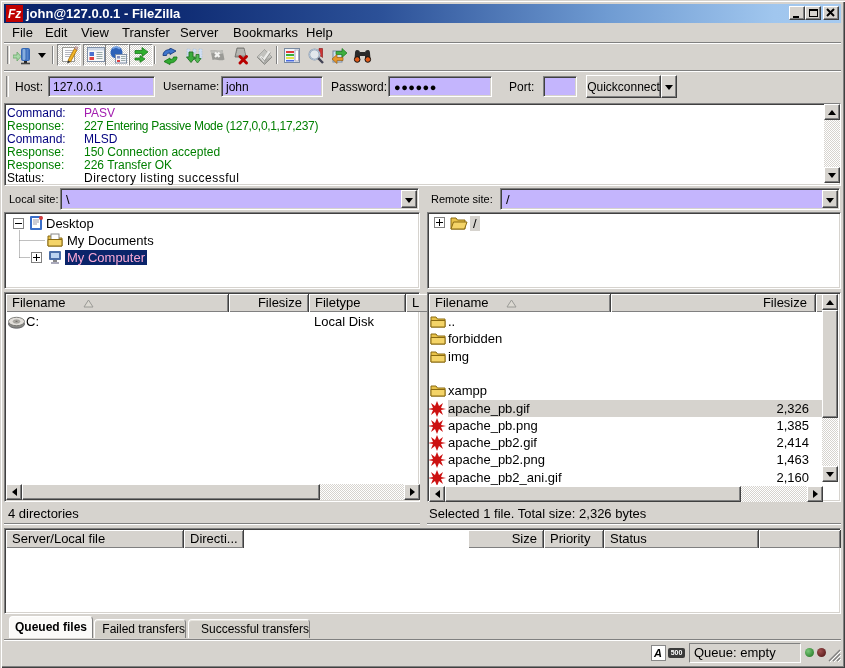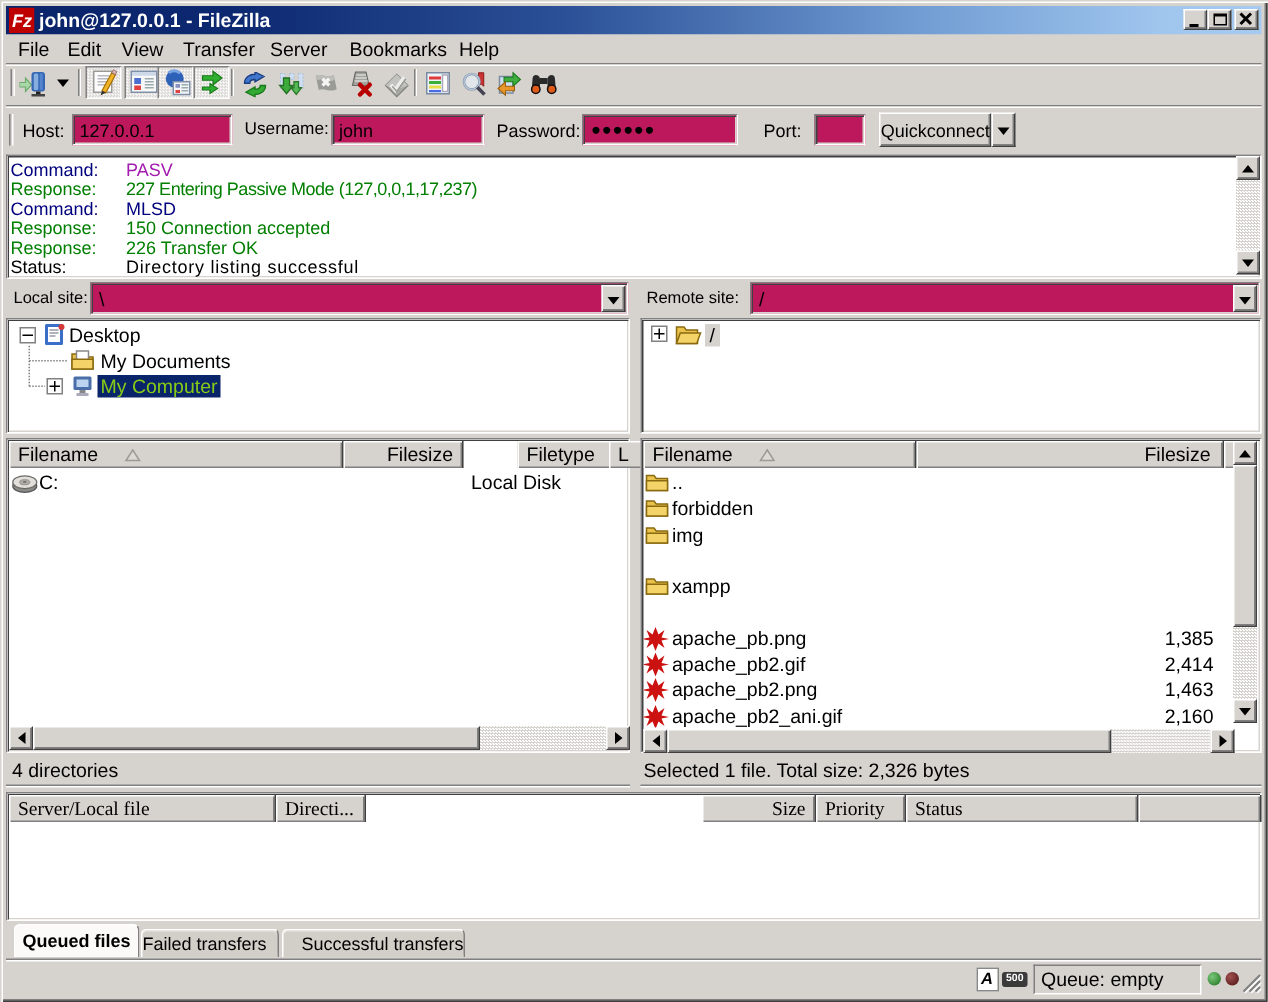--- a/index.html
+++ b/index.html
@@ -18,21 +18,21 @@
 .tri-dn { width:0;height:0;border-left:4px solid transparent;border-right:4px solid transparent;border-top:5px solid #000; }
 .tri-lf { width:0;height:0;border-top:4px solid transparent;border-bottom:4px solid transparent;border-right:5px solid #000; }
 .tri-rt { width:0;height:0;border-top:4px solid transparent;border-bottom:4px solid transparent;border-left:5px solid #000; }
 .sb-btn { position:absolute; width:16px; height:16px; background:#d6d3ce;
   border:1px solid; border-color:#ffffff #404040 #404040 #ffffff; box-shadow: inset -1px -1px 0 #808080, inset 1px 1px 0 #d6d3ce;
   display:flex; align-items:center; justify-content:center; }
 .hdr-cell { position:absolute; top:0; height:100%; background:#d6d3ce;
   border-right:1px solid #404040; box-shadow: inset 1px 1px 0 #ffffff, inset -1px -1px 0 #808080;
   font-size:13px; line-height:17px; padding-left:6px; white-space:nowrap; overflow:hidden; }
 .lbl { white-space:nowrap; }
-.field { position:absolute; background:#be185d; border:1px solid; border-color:#808080 #ffffff #ffffff #808080;
+.field { position:absolute; background:#c4b5fd; border:1px solid; border-color:#808080 #ffffff #ffffff #808080;
   box-shadow: inset 1px 1px 0 #404040, inset -1px -1px 0 #d6d3ce; }
 .row { position:absolute; white-space:nowrap; font-size:12px; }
 </style>
 </head>
 <body>
 <div id="win">
 
   <div class="abs" style="left:4px;top:4px;width:837px;height:19px;background:linear-gradient(90deg,#0a246a 0%,#0c2870 18%,#2c5198 45%,#6f9bd2 72%,#a0c6ee 92%,#a6caf0 100%);">
     <svg class="abs" style="left:2px;top:1px" width="17" height="17" viewBox="0 0 17 17">
       <rect x="0" y="0" width="17" height="17" fill="#bf0000"></rect>
@@ -267,21 +267,21 @@
       <div class="abs" style="left:26px;top:39px;width:11px;height:11px;background:#fff;border:1px solid #808080;">
           <div class="abs" style="left:1px;top:4px;width:7px;height:1px;background:#000;"></div>
           <div class="abs" style="left:4px;top:1px;width:1px;height:7px;background:#000;"></div>
         </div>
       <svg class="abs" style="left:42px;top:36px" width="17" height="17" viewBox="0 0 17 17">
         <rect x="2" y="2" width="12" height="9" rx="1" fill="#4a6ea8"></rect>
         <rect x="4" y="4" width="8" height="5" fill="#bcd4f0"></rect>
         <rect x="6" y="11" width="4" height="2" fill="#888"></rect>
         <rect x="4" y="13" width="8" height="2" fill="#aab"></rect>
       </svg>
-      <div class="abs" style="left:60px;top:37px;background:#0a246a;color:#84cc16;padding:0 2px;">My Computer</div>
+      <div class="abs" style="left:60px;top:37px;background:#0a246a;color:#f9a8d4;padding:0 2px;">My Computer</div>
 
       <svg class="abs" style="left:0;top:0" width="60" height="60">
         <path d="M14.5 17.5 L14.5 44.5 M14.5 27.5 L40 27.5 M14.5 44.5 L25 44.5" stroke="#808080" stroke-dasharray="1 1" fill="none"></path>
       </svg>
     </div>
   </div>
 
   <div class="abs sunken" style="left:427px;top:212px;width:414px;height:77px;">
     <div class="abs" style="left:6px;top:4px;width:11px;height:11px;background:#fff;border:1px solid #808080;">
         <div class="abs" style="left:1px;top:4px;width:7px;height:1px;background:#000;"></div>
@@ -293,21 +293,21 @@
     </svg>
     <div class="abs" style="left:42px;top:3px;background:#d6d3ce;padding:0 3px;">/</div>
   </div>
 
   <div class="abs sunken" style="left:4px;top:292px;width:416px;height:210px;">
     <div class="abs" style="left:1px;top:1px;right:1px;height:18px;">
       <div class="hdr-cell" style="left:0;width:223px;">Filename <svg width="11" height="9" viewBox="0 0 11 9" style="margin-left:14px;position:relative;top:1px;">
             <path d="M5.5 1 L10 8 L1 8 Z" fill="#dcd9d2" stroke="#9a9a96" stroke-width="1"></path>
           </svg></div>
       <div class="hdr-cell" style="left:223px;width:80px;text-align:right;padding-right:6px;">Filesize</div>
-      <div class="hdr-cell" style="left:303px;width:97px;margin-left:36px;">Filetype</div>
+      <div class="hdr-cell" style="left:303px;width:97px;">Filetype</div>
       <div class="hdr-cell" style="left:400px;width:60px;">L</div>
     </div>
 
     <svg class="abs" style="left:3px;top:22px" width="18" height="14" viewBox="0 0 18 14">
       <ellipse cx="8.5" cy="9" rx="8" ry="4.2" fill="#8a8a86" stroke="#55555a" stroke-width="0.8"></ellipse>
       <ellipse cx="8.5" cy="6.5" rx="8" ry="4.2" fill="#e2dfda" stroke="#6a6a66" stroke-width="0.8"></ellipse>
       <ellipse cx="8.5" cy="6.5" rx="3.4" ry="1.7" fill="#b0ada6" stroke="#8a8a86" stroke-width="0.6"></ellipse>
       <ellipse cx="8.5" cy="6.3" rx="1.2" ry="0.6" fill="#706d68"></ellipse>
     </svg>
     <div class="abs lbl" style="left:21px;top:21px;">C:</div>
@@ -357,20 +357,28 @@
           </svg>
           <div style="position:absolute;left:19px;top:1px;white-space:nowrap;">forbidden</div>
         </div>
         <div style="position:absolute;left:0;top:69.2px;width:100%;height:17px;">
           <svg width="17" height="15" viewBox="0 0 17 15" style="position:absolute;left:1px;top:1px">
             <path d="M1 3 L6 3 L7.5 5 L15 5 L15 13 L1 13 Z" fill="#e8c24a" stroke="#8a6a10"></path>
             <path d="M1 6.5 L15 6.5 L15 13 L1 13 Z" fill="#f4d468" stroke="#8a6a10"></path>
           </svg>
           <div style="position:absolute;left:19px;top:1px;white-space:nowrap;">xampp</div>
         </div>
+        <div style="position:absolute;left:0;top:86.5px;width:100%;height:17px;">
+          <div style="position:absolute;left:19px;top:0;right:0;height:17px;background:#d6d3ce;"></div>
+          <svg width="17" height="16" viewBox="0 0 17 16" style="position:absolute;left:0px;top:1px">
+            <path d="M8 0 L10 5 L14 2 L12 7 L17 8 L12 9 L14 14 L10 11 L8 16 L6 11 L2 14 L4 9 L-1 8 L4 7 L2 2 L6 5 Z" fill="#cc1111"></path>
+          </svg>
+          <div style="position:absolute;left:19px;top:1px;white-space:nowrap;">apache_pb.gif</div>
+          <div style="position:absolute;right:16px;top:1px;">2,326</div>
+        </div>
         <div style="position:absolute;left:0;top:103.80000000000001px;width:100%;height:17px;">
           <svg width="17" height="16" viewBox="0 0 17 16" style="position:absolute;left:0px;top:1px">
             <path d="M8 0 L10 5 L14 2 L12 7 L17 8 L12 9 L14 14 L10 11 L8 16 L6 11 L2 14 L4 9 L-1 8 L4 7 L2 2 L6 5 Z" fill="#cc1111"></path>
           </svg>
           <div style="position:absolute;left:19px;top:1px;white-space:nowrap;">apache_pb.png</div>
           <div style="position:absolute;right:16px;top:1px;">1,385</div>
         </div>
         <div style="position:absolute;left:0;top:121.10000000000001px;width:100%;height:17px;">
           <svg width="17" height="16" viewBox="0 0 17 16" style="position:absolute;left:0px;top:1px">
             <path d="M8 0 L10 5 L14 2 L12 7 L17 8 L12 9 L14 14 L10 11 L8 16 L6 11 L2 14 L4 9 L-1 8 L4 7 L2 2 L6 5 Z" fill="#cc1111"></path>
@@ -412,33 +420,33 @@
       <div class="abs raised" style="left:16px;top:0;width:296px;height:16px;"></div>
       <div class="abs checker" style="left:312px;top:0;width:66px;height:16px;"></div>
       <div class="sb-btn" style="left:378px;top:0;">
           <div class="tri-rt"></div>
         </div>
     </div>
   </div>
   <div class="abs lbl" style="left:429px;top:506px;">Selected 1 file. Total size: 2,326 bytes</div>
   <div class="abs" style="left:427px;top:523px;width:414px;height:2px;border-top:1px solid #808080;border-bottom:1px solid #fff;"></div>
 
-  <div class="abs sunken" style="left:4px;top:528px;width:837px;height:86px;font-family:Liberation Serif, serif;">
+  <div class="abs sunken" style="left:4px;top:528px;width:837px;height:86px;">
     <div class="abs" style="left:1px;top:1px;right:1px;height:18px;">
       <div class="hdr-cell" style="left:0;width:178px;">Server/Local file</div>
       <div class="hdr-cell" style="left:178px;width:60px;">Directi...</div>
       <div class="hdr-cell" style="left:462px;width:76px;text-align:right;padding-right:6px;">Size</div>
       <div class="hdr-cell" style="left:538px;width:60px;">Priority</div>
       <div class="hdr-cell" style="left:598px;width:155px;">Status</div>
       <div class="hdr-cell" style="left:753px;width:82px;"></div>
     </div>
   </div>
 
   <div class="abs" style="left:94px;top:619px;width:92px;height:19px;background:#d2cfc8;border:1px solid #808080;border-bottom:none;border-top-color:#fff;border-left-color:#fff;border-radius:4px 4px 0 0;box-shadow:inset 0 1px 0 #e8e6e0;">
-    <div style="text-align:left;padding-top:2px;font-size:12px;">Failed transfers</div>
+    <div style="text-align:right;padding-top:2px;font-size:12px;">Failed transfers</div>
   </div>
   <div class="abs" style="left:188px;top:619px;width:122px;height:19px;background:#d2cfc8;border:1px solid #808080;border-bottom:none;border-top-color:#fff;border-left-color:#fff;border-radius:4px 4px 0 0;box-shadow:inset 0 1px 0 #e8e6e0;">
     <div style="text-align:right;padding-top:2px;font-size:12px;">Successful transfers</div>
   </div>
   <div class="abs" style="left:9px;top:616px;width:84px;height:22px;background:#fbfaf8;border:1px solid #808080;border-bottom:none;border-top-color:#fff;border-left-color:#fff;border-radius:4px 4px 0 0;z-index:3;">
     <div style="text-align:center;font-weight:bold;padding-top:3px;font-size:12px;">Queued files</div>
   </div>
 
   <div class="abs" style="left:4px;top:639px;width:837px;height:1px;background:#808080;"></div>
   <div class="abs" style="left:4px;top:640px;width:837px;height:1px;background:#ffffff;"></div>

